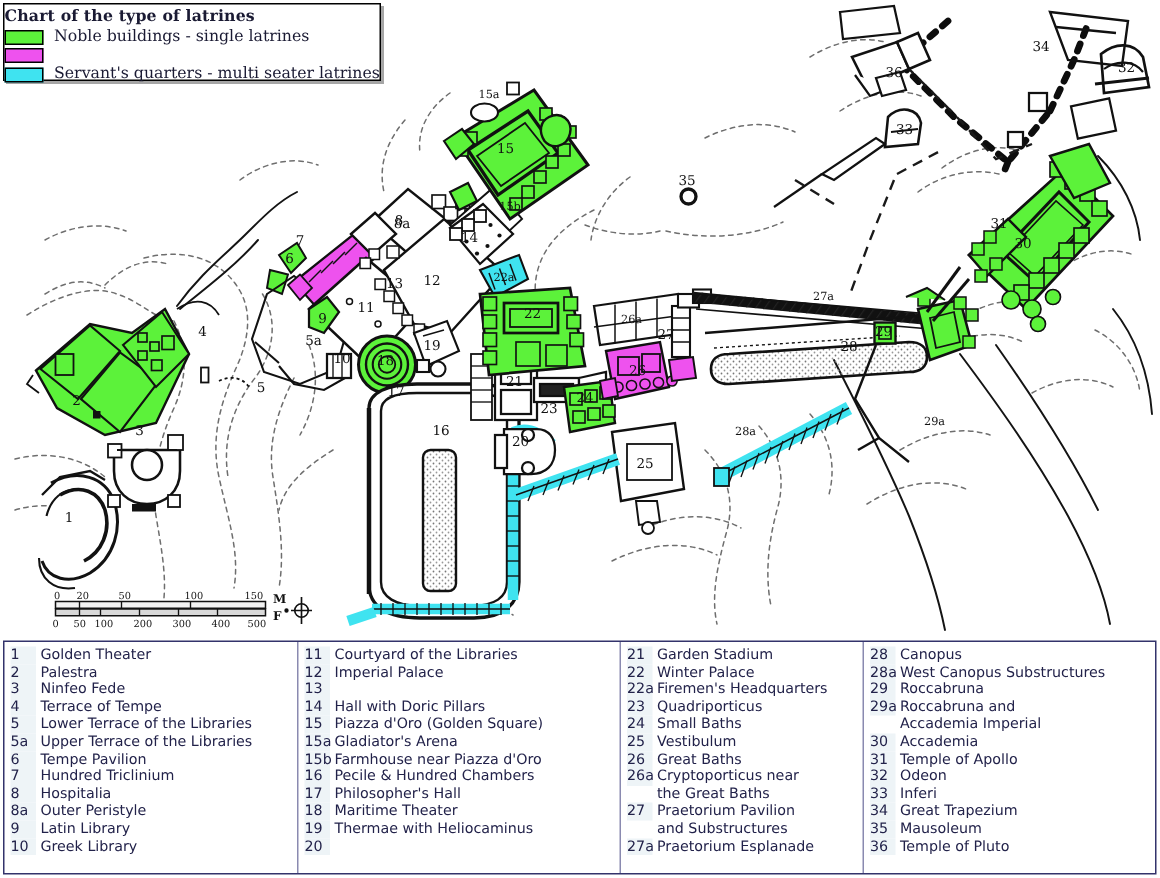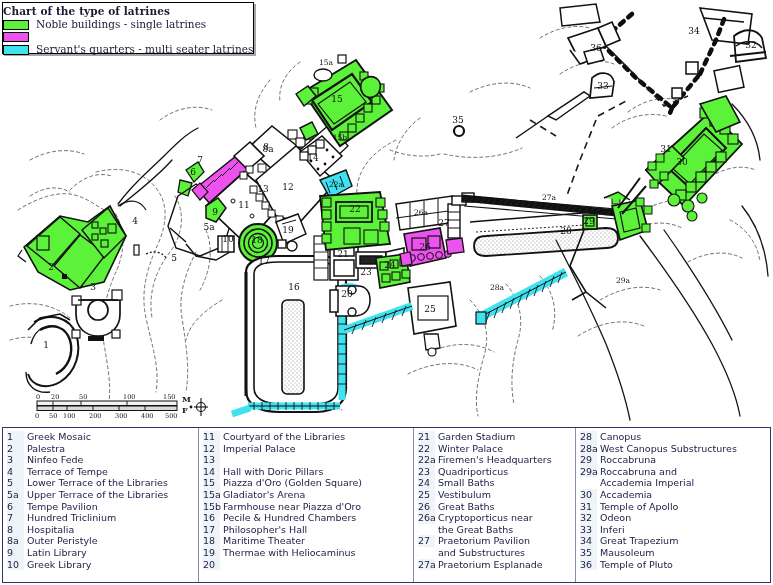--- a/index.html
+++ b/index.html
@@ -704,21 +704,21 @@
   <div class="legend-row">
     <span class="swatch" style="background:#3FE3F0"></span>
     <span class="legend-label">Servant's quarters - multi seater latrines</span>
   </div>
 </div>
 
 <div id="index-table">
   <div class="idx-col c1">
       <div class="idx-row">
         <span class="idx-num">1</span>
-        <span class="idx-name">Greek Mosaic</span>
+        <span class="idx-name">Golden Theater</span>
       </div>
       <div class="idx-row">
         <span class="idx-num">2</span>
         <span class="idx-name">Palestra</span>
       </div>
       <div class="idx-row">
         <span class="idx-num">3</span>
         <span class="idx-name">Ninfeo Fede</span>
       </div>
       <div class="idx-row">

